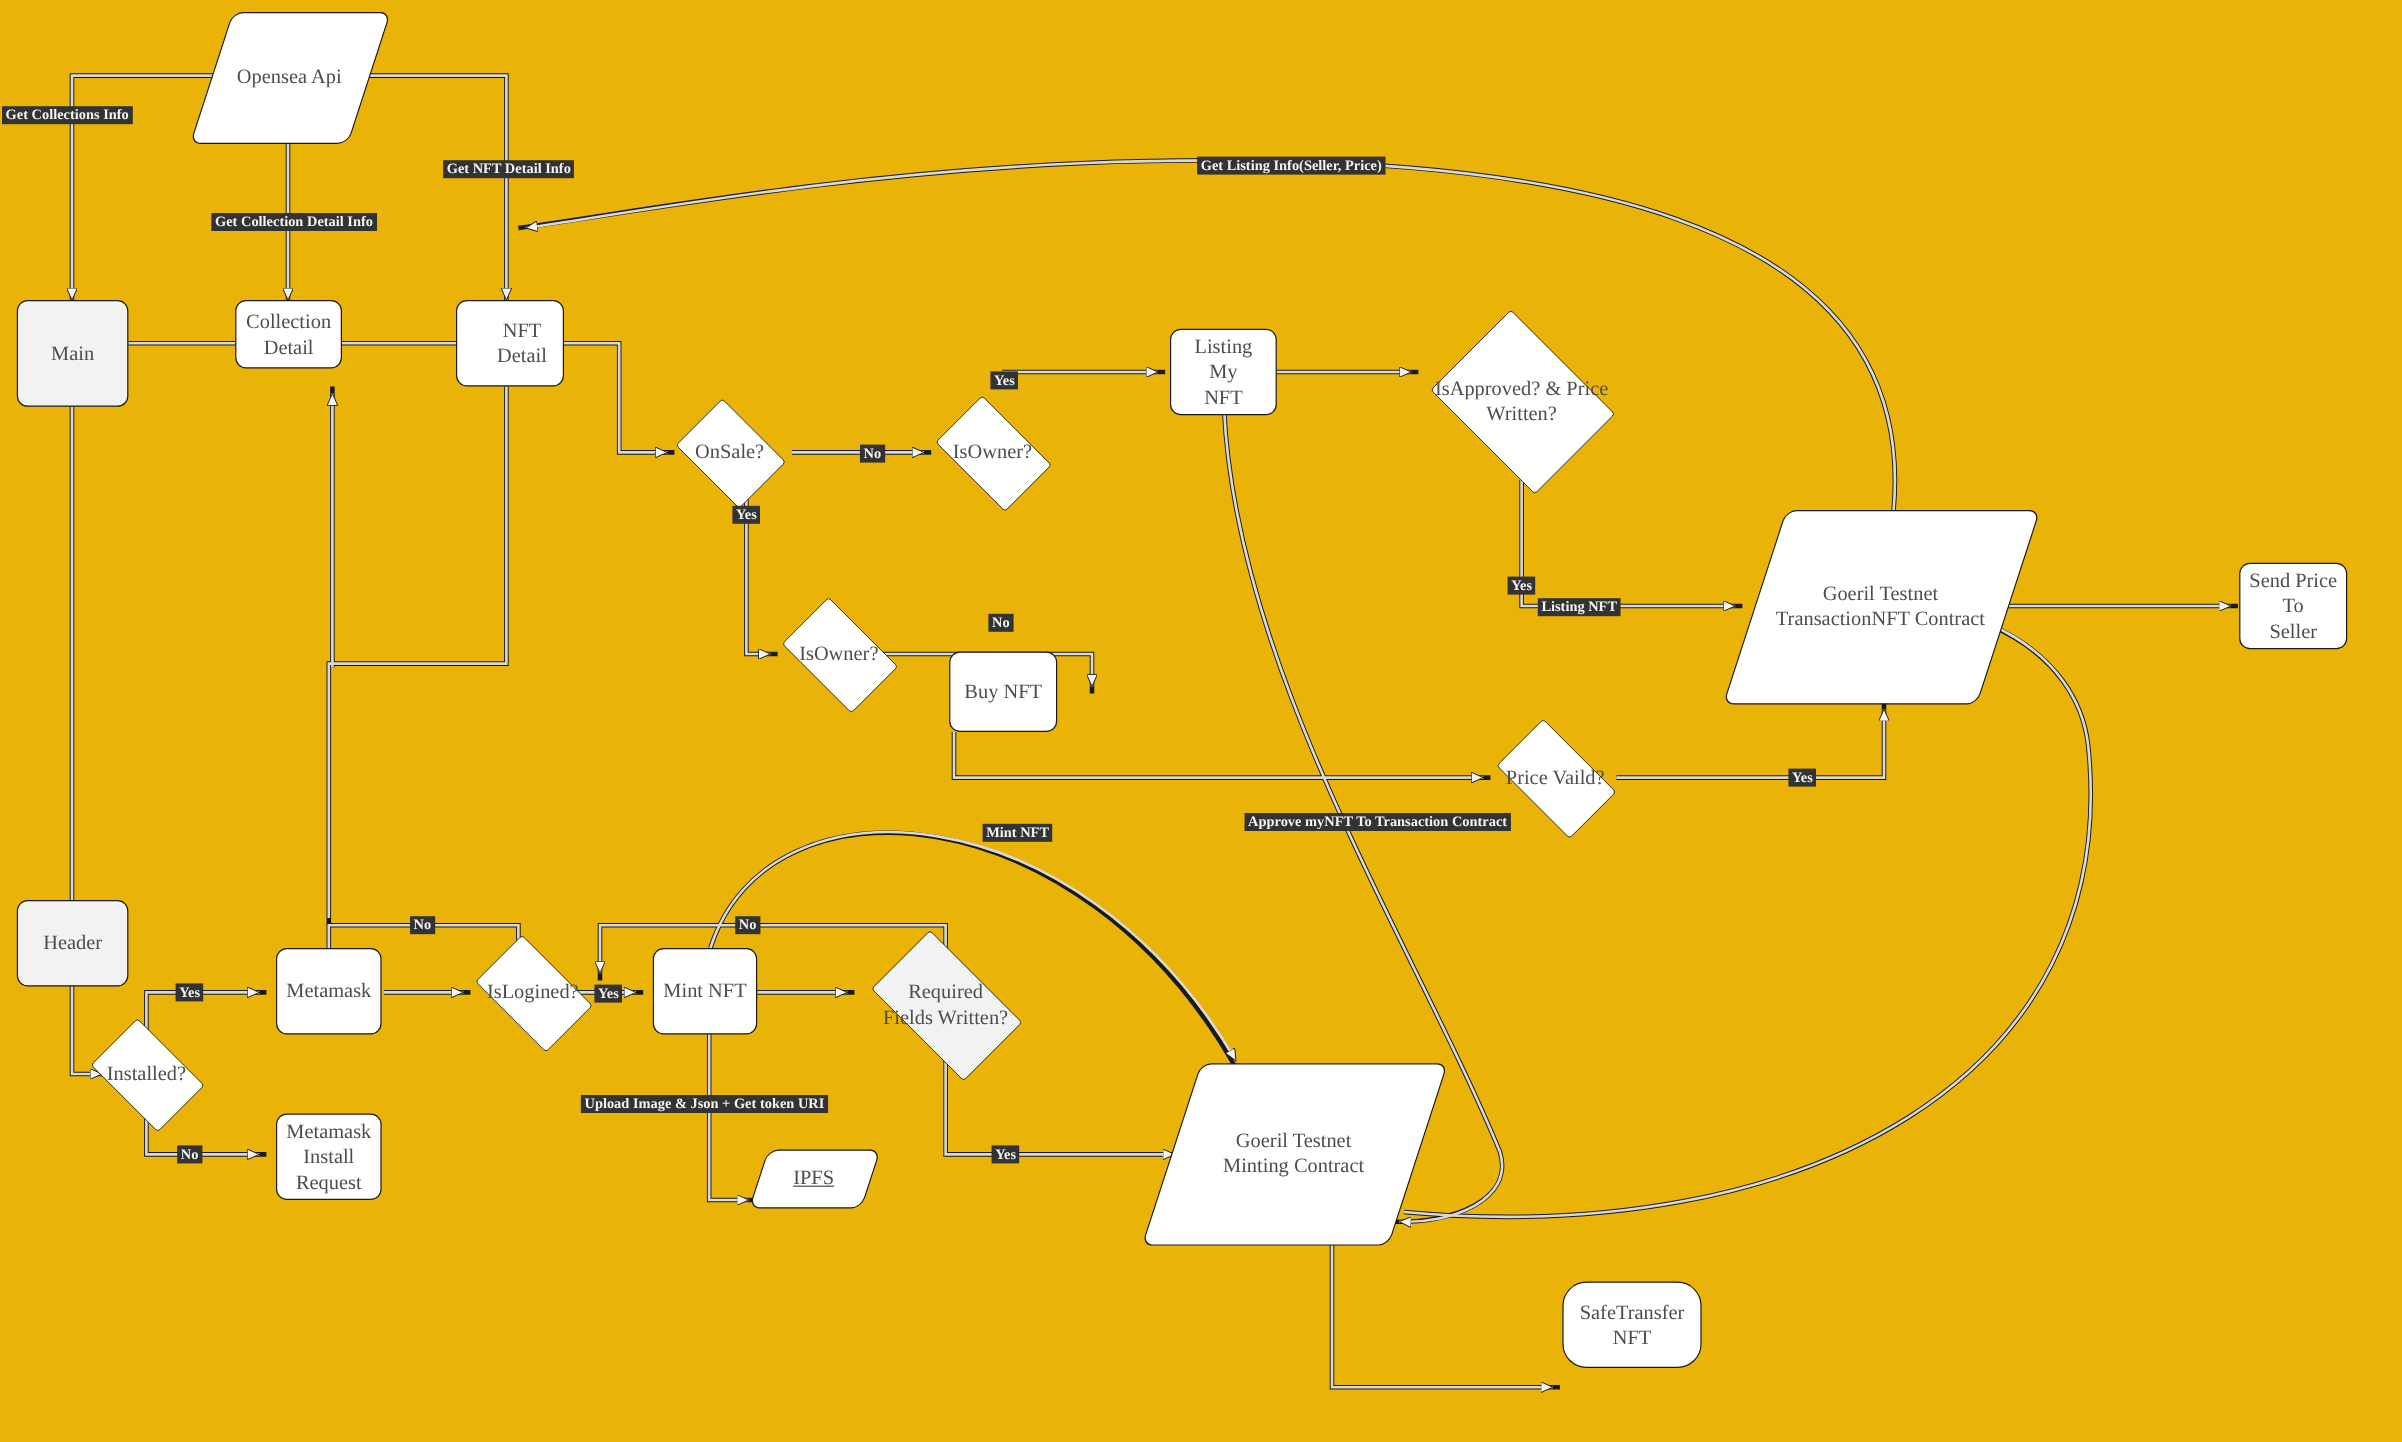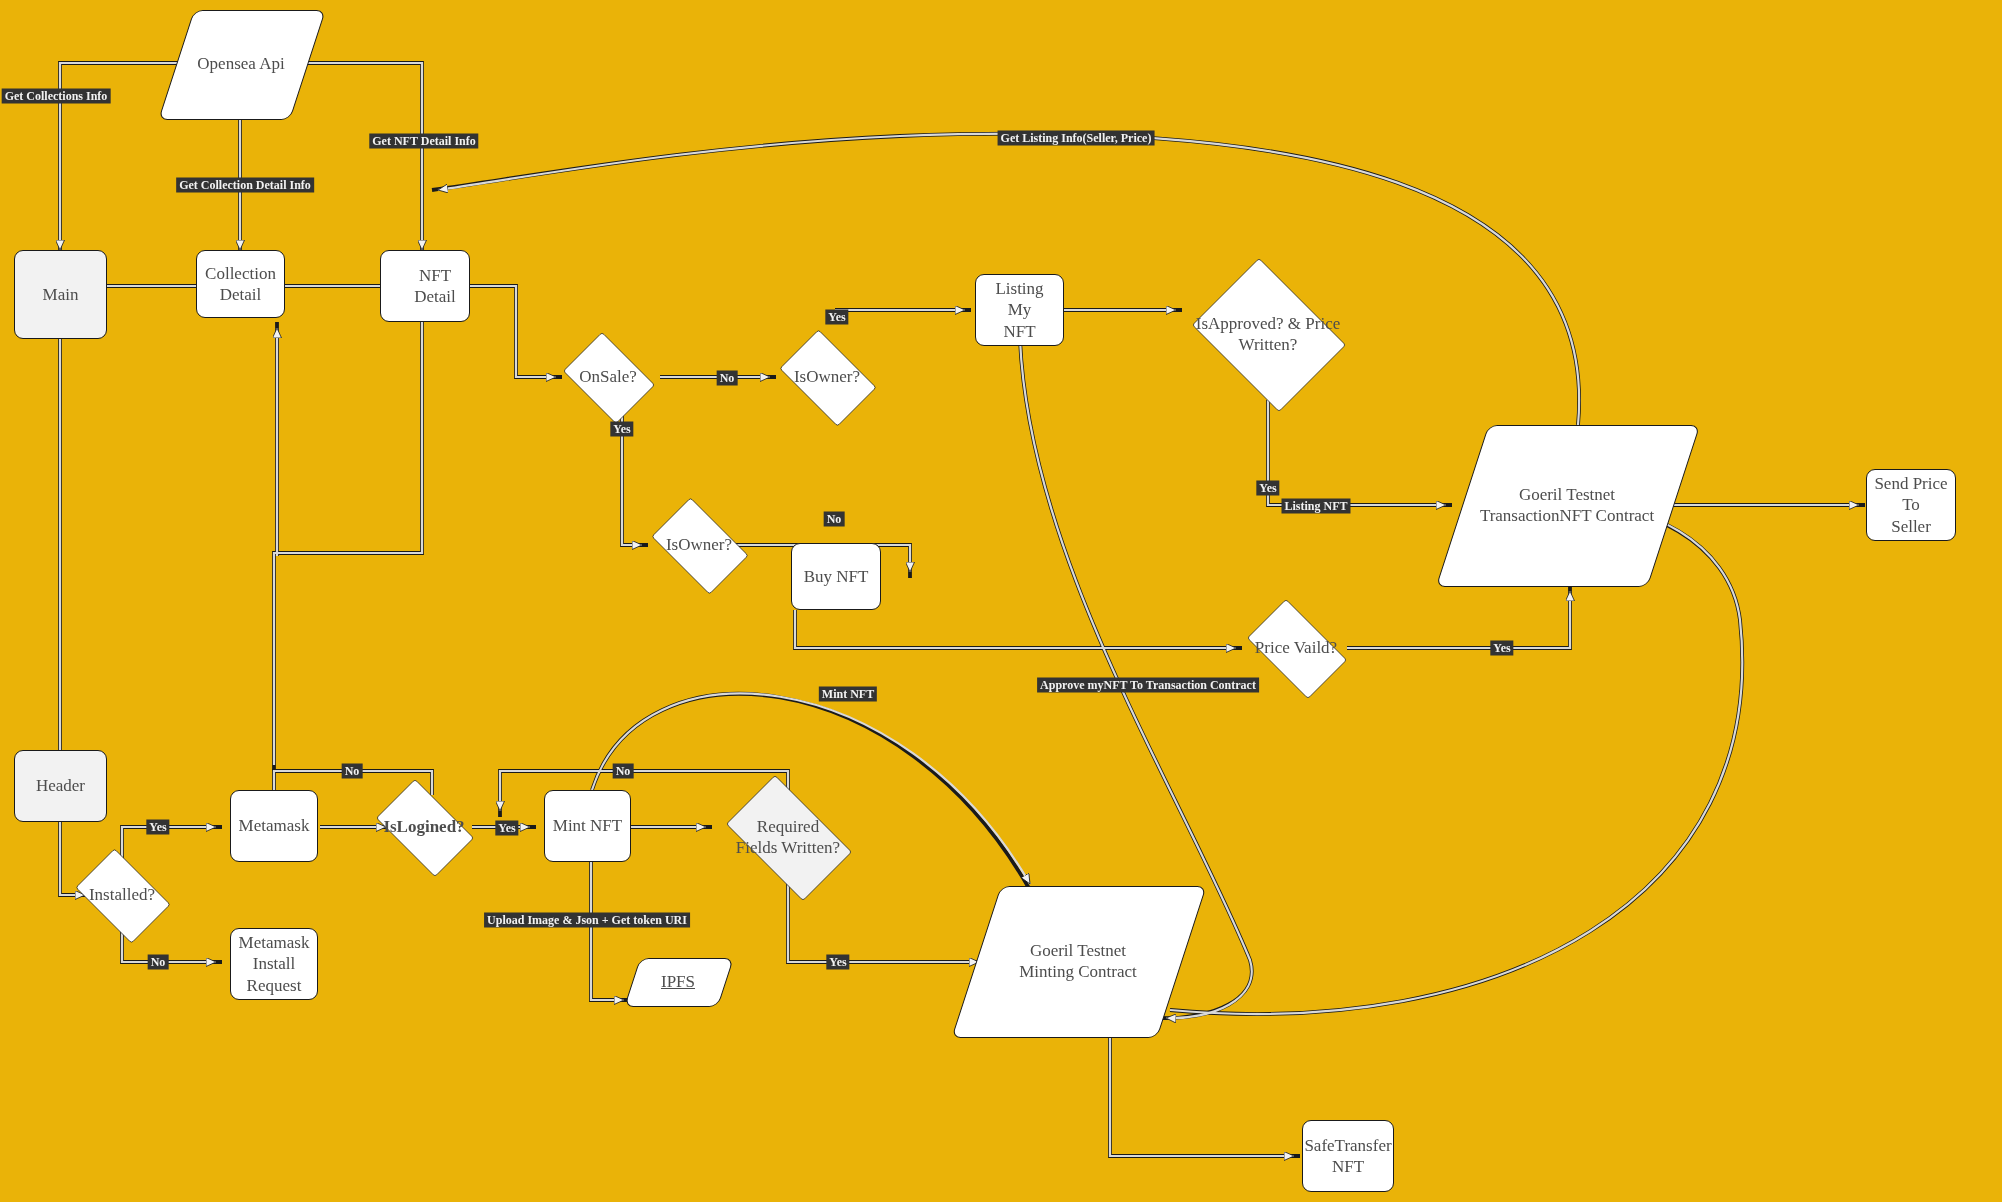--- a/index.html
+++ b/index.html
@@ -221,21 +221,21 @@
 
   <div class="node para" style="left:176px; top:10px; width:130px; height:108px;">
     <div class="pshape"></div>
     <div class="label">Opensea Api</div>
   </div>
 
   <div class="node rect shade" style="left:14px; top:250px; width:93px; height:89px;">
     <div class="label">Main</div>
   </div>
 
-  <div class="node rect" style="left:196px; top:250px; width:89px; height:68px;">
+  <div class="node rect" style="left:196px; top:250px; width:89px; height:57px;">
     <div class="label">Collection
 Detail</div>
   </div>
 
   <div class="node rect" style="left:380px; top:250px; width:90px; height:72px;padding-left:20px;">
     <div class="label">NFT Detail</div>
   </div>
 
   <div class="node diamond" style="left:556px; top:339px; width:104px; height:76px;">
     <div class="dshape"></div>
@@ -294,21 +294,21 @@
 
   <div class="node rect" style="left:230px; top:790px; width:88px; height:72px;">
     <div class="label">Metamask</div>
   </div>
 
   <div class="node rect" style="left:230px; top:928px; width:88px; height:72px;">
     <div class="label">Metamask
 Install Request</div>
   </div>
 
-  <div class="node diamond" style="left:366px; top:789px; width:116px; height:76px;font-weight:bold;">
+  <div class="node diamond" style="left:386px; top:789px; width:116px; height:76px;">
     <div class="dshape"></div>
     <div class="label">IsLogined?</div>
   </div>
 
   <div class="node rect" style="left:544px; top:790px; width:87px; height:72px;">
     <div class="label">Mint NFT</div>
   </div>
 
   <div class="node diamond shade" style="left:712px; top:789px; width:152px; height:96px;">
     <div class="dshape"></div>
@@ -320,21 +320,21 @@
     <div class="pshape"></div>
     <div class="label">IPFS</div>
   </div>
 
   <div class="node para" style="left:976px; top:886px; width:204px; height:150px;">
     <div class="pshape"></div>
     <div class="label">Goeril Testnet
 Minting Contract</div>
   </div>
 
-  <div class="node rect" style="left:1302px; top:1120px; width:92px; height:72px;">
+  <div class="node rect" style="left:1302px; top:1068px; width:116px; height:72px;border-radius:20px;">
     <div class="label">SafeTransfer
 NFT</div>
   </div>
 
   <div class="elabel" style="left:56px; top:96px;">Get Collections Info</div>
 
   <div class="elabel" style="left:245px; top:185px;">Get Collection Detail Info</div>
 
   <div class="elabel" style="left:424px; top:141px;">Get NFT Detail Info</div>
 

